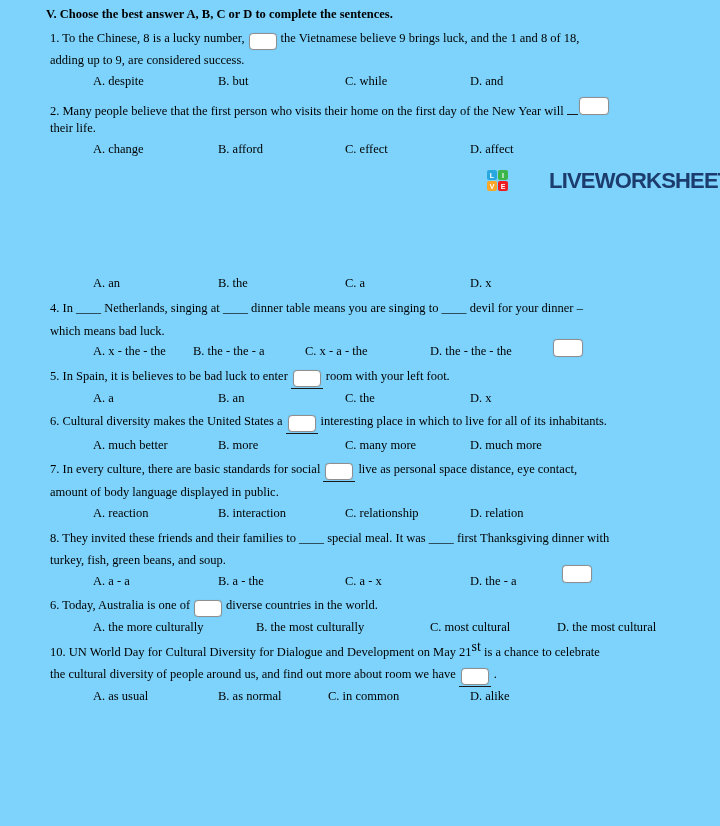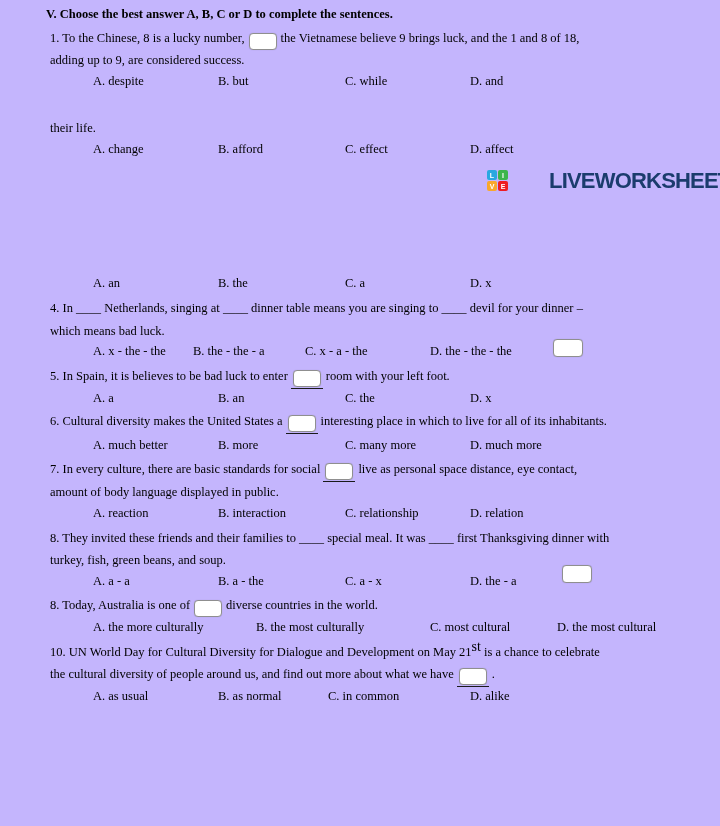--- a/index.html
+++ b/index.html
@@ -1,17 +1,17 @@
 <!DOCTYPE html>
 <html><head>
 <meta charset="utf-8">
 <style>
   html,body { margin:0; padding:0; background:#fff; }
   .page {
-    position:relative; width:720px; height:826px; background:#c4b5fd;
+    position:relative; width:720px; height:826px; background:#7dd3fc;
     font-family:"Liberation Serif", serif; font-size:12.5px; color:#000;
     overflow:hidden;
   }
   .heading { position:absolute; left:46px; top:7px; font-weight:bold; white-space:nowrap; }
   .line { position:absolute; left:50px; white-space:nowrap; line-height:18px; }
   .optrow { position:absolute; left:0; width:720px; height:18px; }
   .opt { position:absolute; top:0; white-space:nowrap; }
   input.ans {
     width:26px; height:15px; border:1px solid #8f8f8f; border-radius:4px;
     background:#fff; margin:0 4px; vertical-align:-3px; padding:0;
@@ -51,20 +51,23 @@
     <span>1. To the Chinese, 8 is a lucky number,</span><input class="ans" type="text" style=""><span>the Vietnamese believe 9 brings luck, and the 1 and 8 of 18,</span>
   </div>
   <div class="line" style="top:51px">adding up to 9, are considered success.</div>
   <div class="optrow" style="top:74px">
     <span class="opt" style="left:93px">A. despite</span>
     <span class="opt" style="left:218px">B. but</span>
     <span class="opt" style="left:345px">C. while</span>
     <span class="opt" style="left:470px">D. and</span>
   </div>
 
+  <div class="line" style="top:97px">
+    <span>2. Many people believe that the first person who visits their home on the first day of the New Year will</span><span class="preu"></span><input class="ans raised" type="text" style="">
+  </div>
   <div class="line" style="top:119px">their life.</div>
   <div class="optrow" style="top:142px">
     <span class="opt" style="left:93px">A. change</span>
     <span class="opt" style="left:218px">B. afford</span>
     <span class="opt" style="left:345px">C. effect</span>
     <span class="opt" style="left:470px">D. affect</span>
   </div>
 
   <div class="logo">
     <div class="logo-grid">
@@ -128,34 +131,34 @@
   <div class="line" style="top:551px">turkey, fish, green beans, and soup.</div>
   <div class="optrow" style="top:574px">
     <span class="opt" style="left:93px">A. a - a</span>
     <span class="opt" style="left:218px">B. a - the</span>
     <span class="opt" style="left:345px">C. a - x</span>
     <span class="opt" style="left:470px">D. the - a</span>
   </div>
   <input class="ans absbox" type="text" style="left: 562px; top: 565px;">
 
   <div class="line" style="top:596px">
-    <span>8. Today, Australia is one of</span><input class="ans" type="text" style=""><span>diverse countries in the world.</span>
+    <span>6. Today, Australia is one of</span><input class="ans" type="text" style=""><span>diverse countries in the world.</span>
   </div>
   <div class="optrow" style="top:620px">
     <span class="opt" style="left:93px">A. the more culturally</span>
     <span class="opt" style="left:256px">B. the most culturally</span>
     <span class="opt" style="left:430px">C. most cultural</span>
     <span class="opt" style="left:557px">D. the most cultural</span>
   </div>
 
   <div class="line" style="top:643px">
     <span>10. UN World Day for Cultural Diversity for Dialogue and Development on May 21</span><sup class="st">st</sup><span class="sp">is a chance to celebrate</span>
   </div>
   <div class="line" style="top:665px">
-    <span>the cultural diversity of people around us, and find out more about what we have</span><span class="u"><input class="ans" type="text" style=""></span><span>.</span>
+    <span>the cultural diversity of people around us, and find out more about room we have</span><span class="u"><input class="ans" type="text" style=""></span><span>.</span>
   </div>
   <div class="optrow" style="top:689px">
     <span class="opt" style="left:93px">A. as usual</span>
     <span class="opt" style="left:218px">B. as normal</span>
     <span class="opt" style="left:328px">C. in common</span>
     <span class="opt" style="left:470px">D. alike</span>
   </div>
 
 </div>
 

